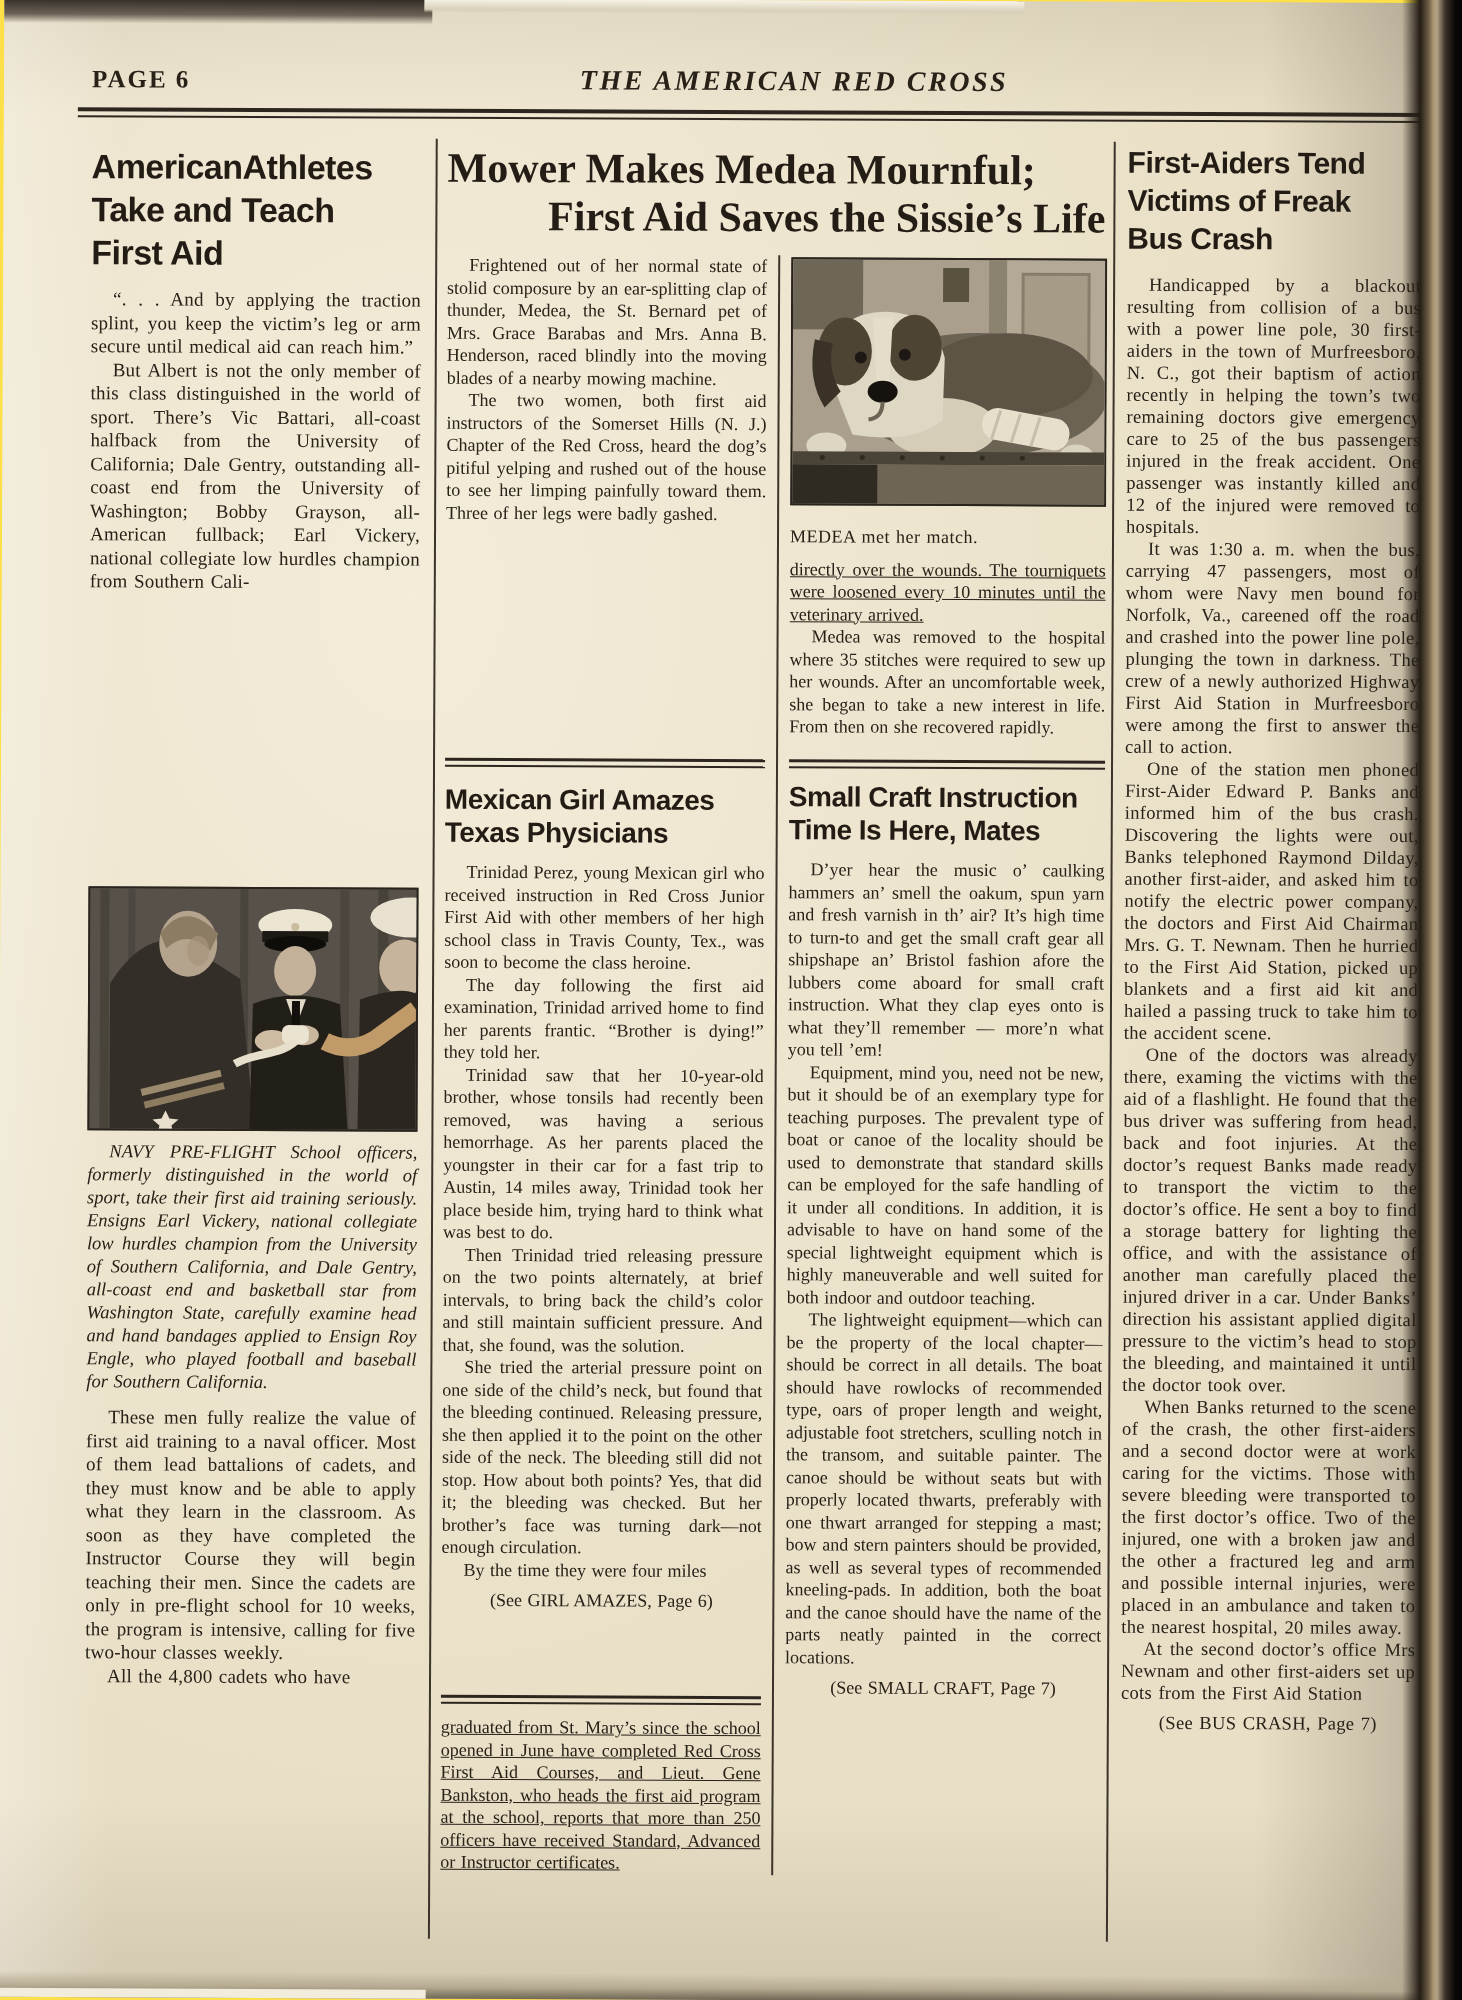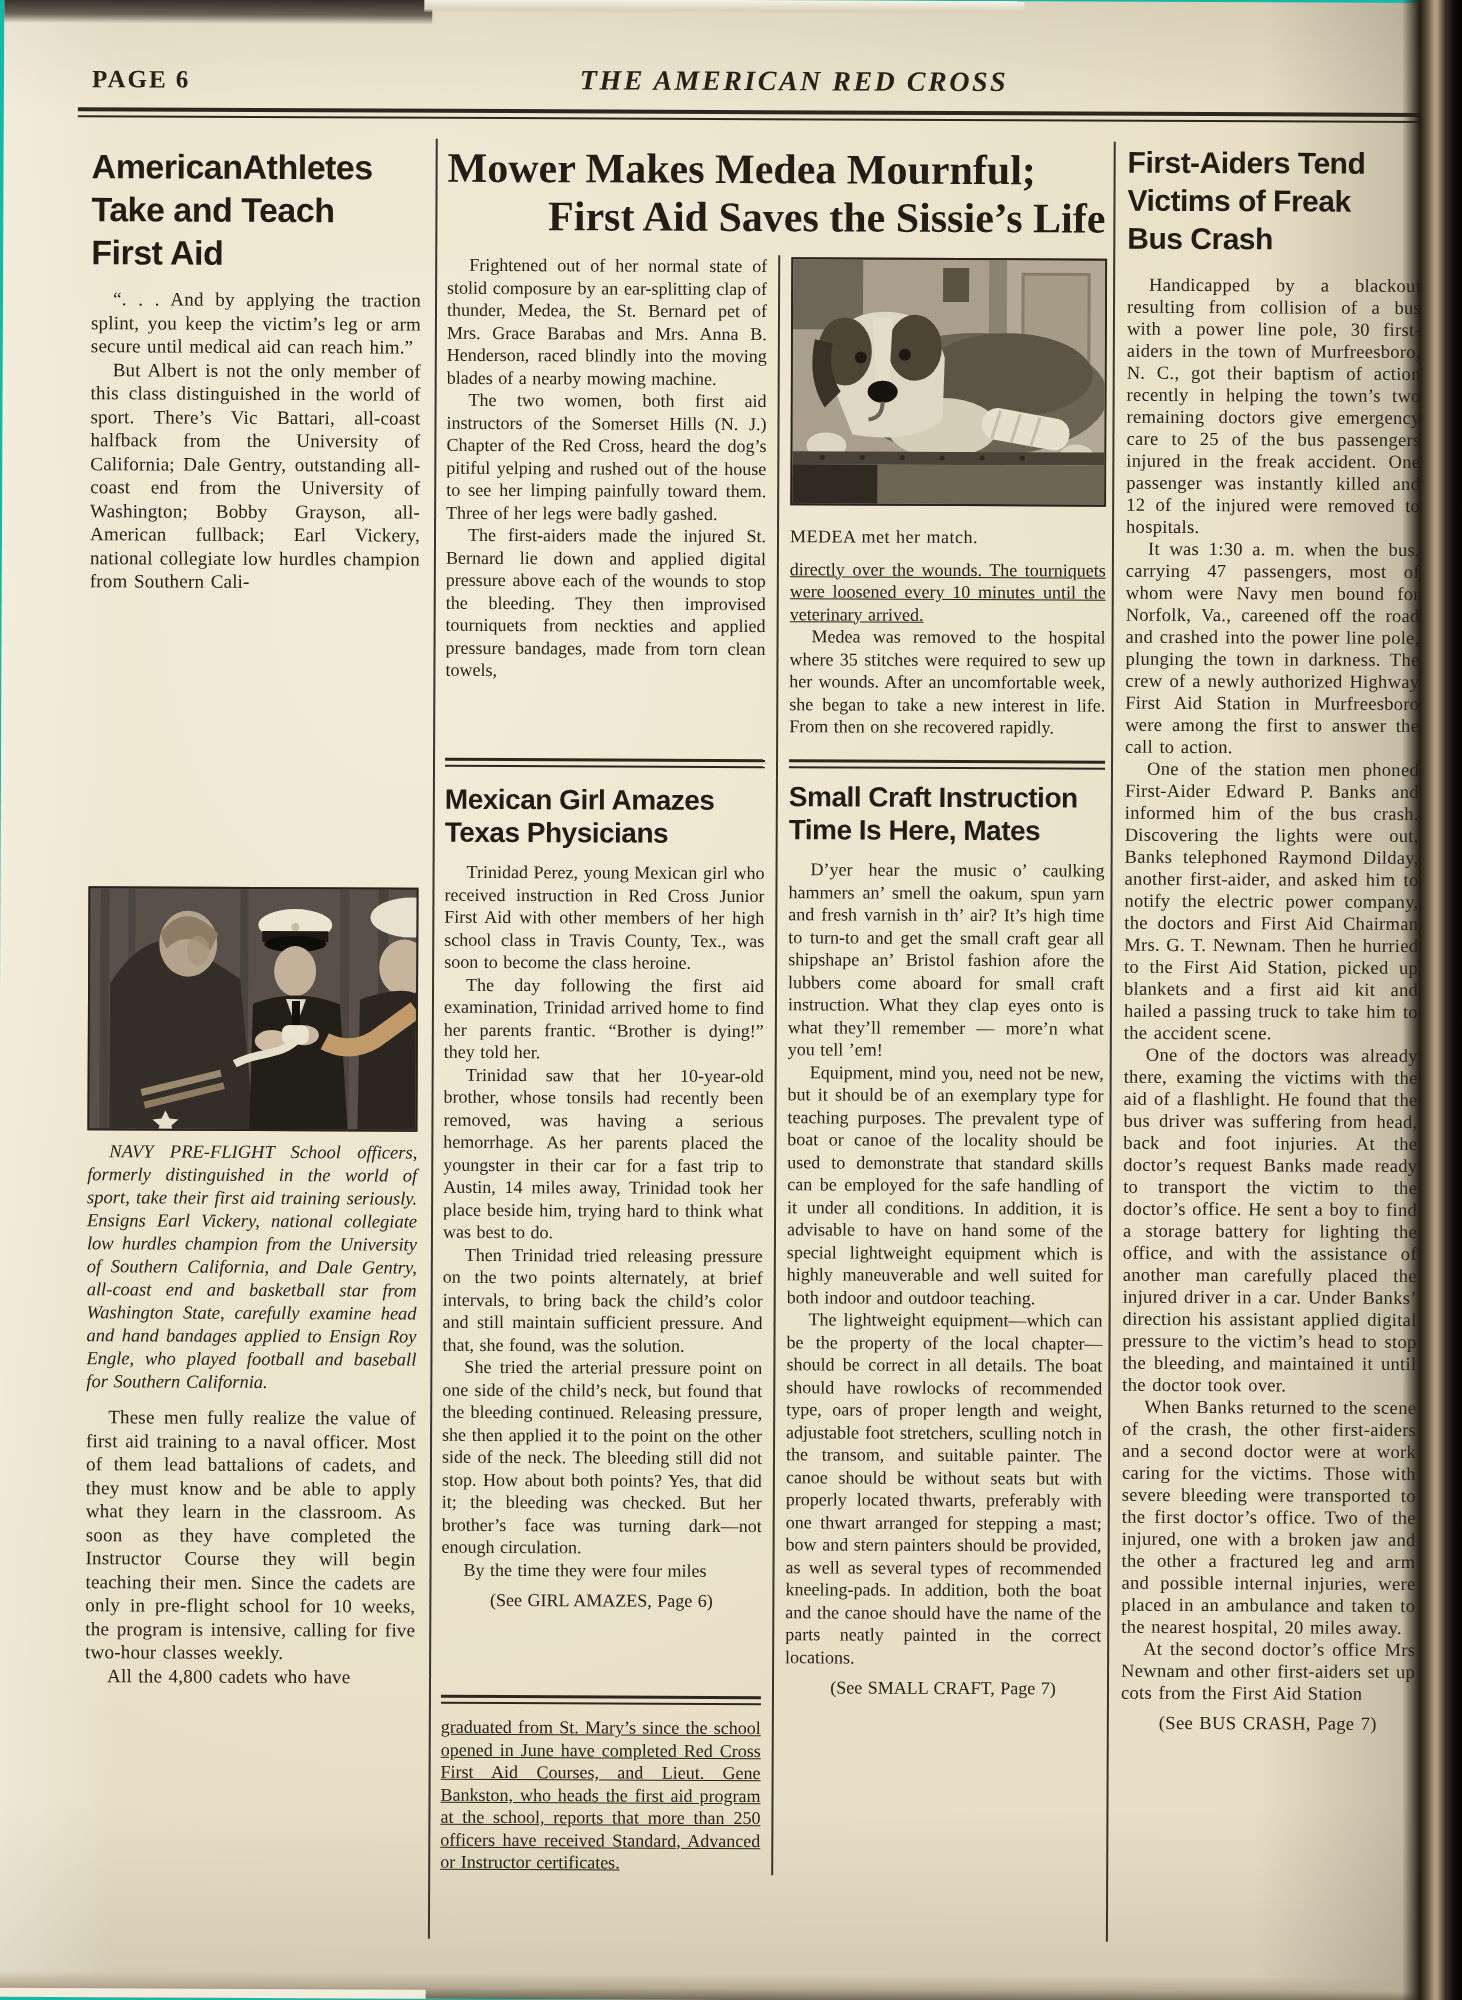--- a/index.html
+++ b/index.html
@@ -1,16 +1,16 @@
 <!DOCTYPE html>
 <html lang="en"><head>
 <meta charset="utf-8">
 <style>
   html,body{margin:0;padding:0;background:#0c0a08;}
-  .canvas{position:relative;width:1462px;height:2000px;overflow:hidden;background:#14b8a6;}
+  .canvas{position:relative;width:1462px;height:2000px;overflow:hidden;background:#fde047;}
   .sheet{position:absolute;left:0;top:0;width:1462px;height:2000px;
     background:#e9dfc6;
     background-image:
       radial-gradient(ellipse at 28% 30%, rgba(255,252,240,.45), rgba(255,252,240,0) 62%),
       linear-gradient(to right, rgba(255,255,255,.28), rgba(255,255,255,0) 8%),
       linear-gradient(to right, rgba(0,0,0,0) 86%, rgba(58,48,34,.22) 97%),
       linear-gradient(to bottom, rgba(70,60,44,.10), rgba(70,60,44,0) 6%, rgba(70,60,44,0) 90%, rgba(70,60,44,.14));
     transform:rotate(0.25deg);transform-origin:50% 50%;
     color:#272118;}
   
@@ -138,21 +138,20 @@
       <h1 class="serif-head">
         <div class="line1">Mower Makes Medea Mournful;</div>
         <div class="line2">First Aid Saves the Sissie’s Life</div>
       </h1>
       <div class="center-cols">
 
         <div class="subcol-left center-body">
           <div class="block-a">
             <p>Frightened out of her normal state of stolid composure by an ear-splitting clap of thunder, Medea, the St. Bernard pet of Mrs. Grace Barabas and Mrs. Anna B. Henderson, raced blindly into the moving blades of a nearby mowing machine.</p>
             <p>The two women, both first aid instructors of the Somerset Hills (N. J.) Chapter of the Red Cross, heard the dog’s pitiful yelping and rushed out of the house to see her limping painfully toward them. Three of her legs were badly gashed.</p>
-            <p>The first-aiders made the injured St. Bernard lie down and applied digital pressure above each of the wounds to stop the bleeding. They then improvised tourniquets from neckties and applied pressure bandages, made from torn clean towels,</p>
           </div>
           <div class="dbl"></div>
           <div class="block-b">
             <h3 class="sans-head sub-head">
               <div>Mexican Girl Amazes</div>
               <div>Texas Physicians</div>
             </h3>
             <p>Trinidad Perez, young Mexican girl who received instruction in Red Cross Junior First Aid with other members of her high school class in Travis County, Tex., was soon to become the class heroine.</p>
             <p>The day following the first aid examination, Trinidad arrived home to find her parents frantic. “Brother is dying!” they told her.</p>
             <p>Trinidad saw that her 10-year-old brother, whose tonsils had recently been removed, was having a serious hemorrhage. As her parents placed the youngster in their car for a fast trip to Austin, 14 miles away, Trinidad took her place beside him, trying hard to think what was best to do.</p>

